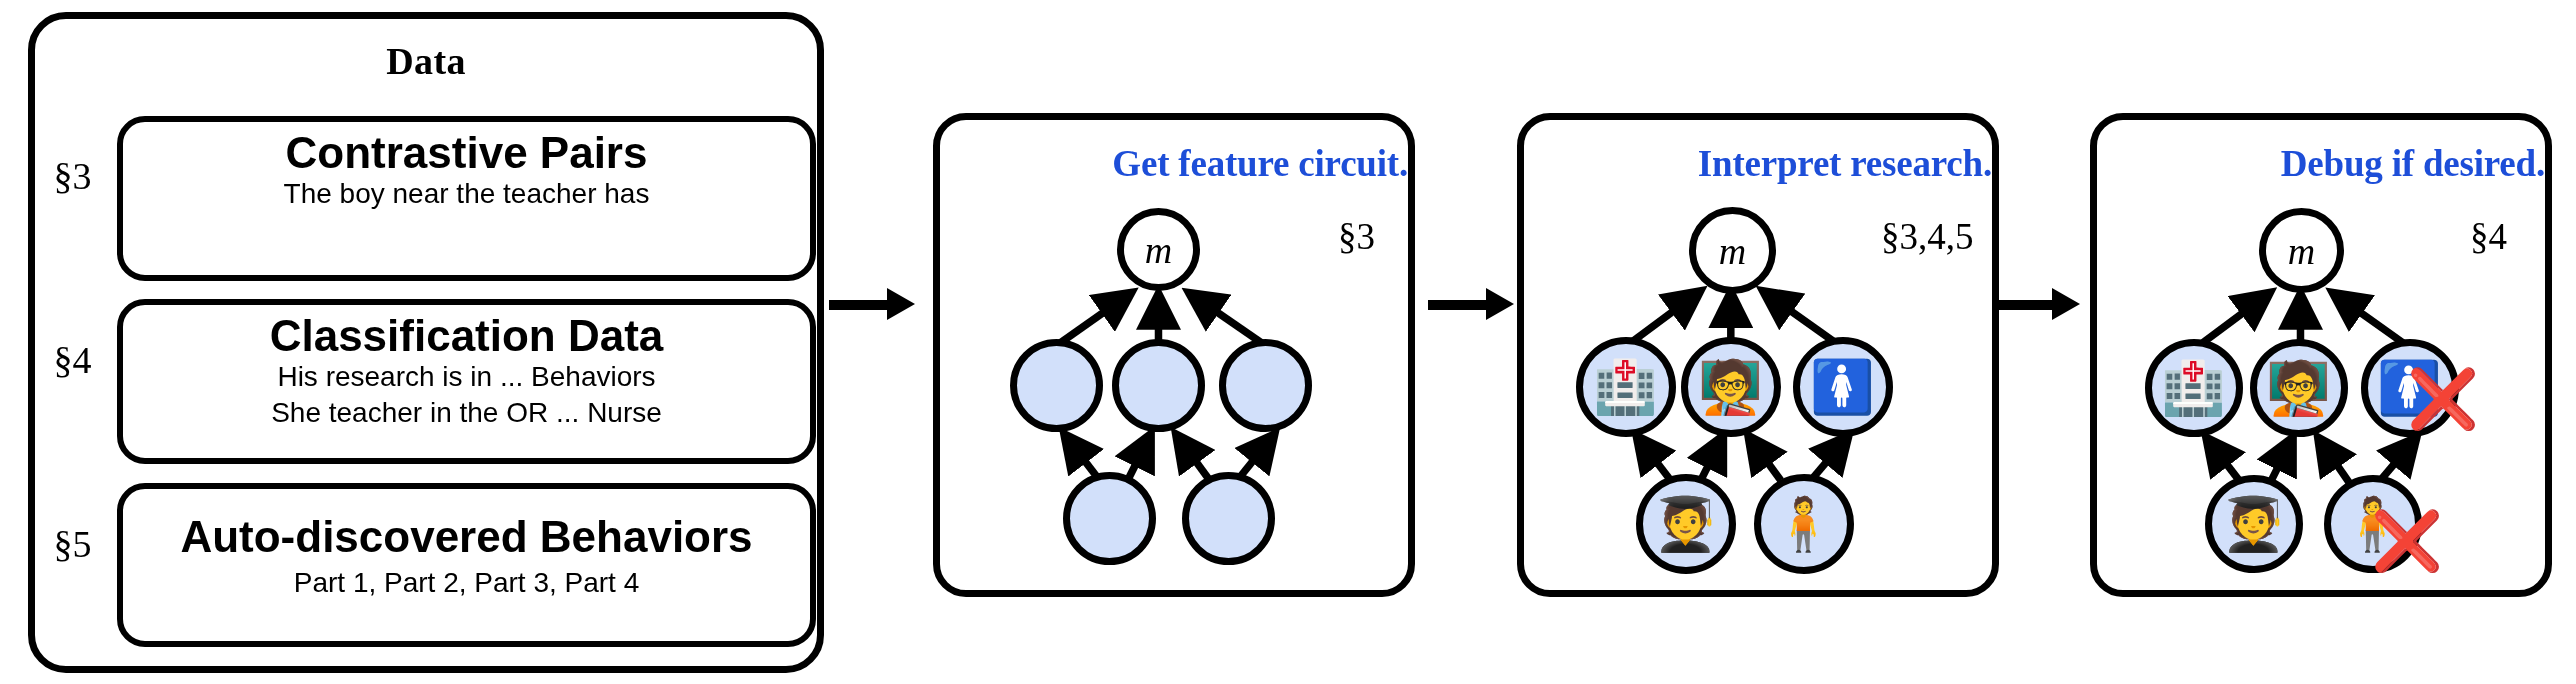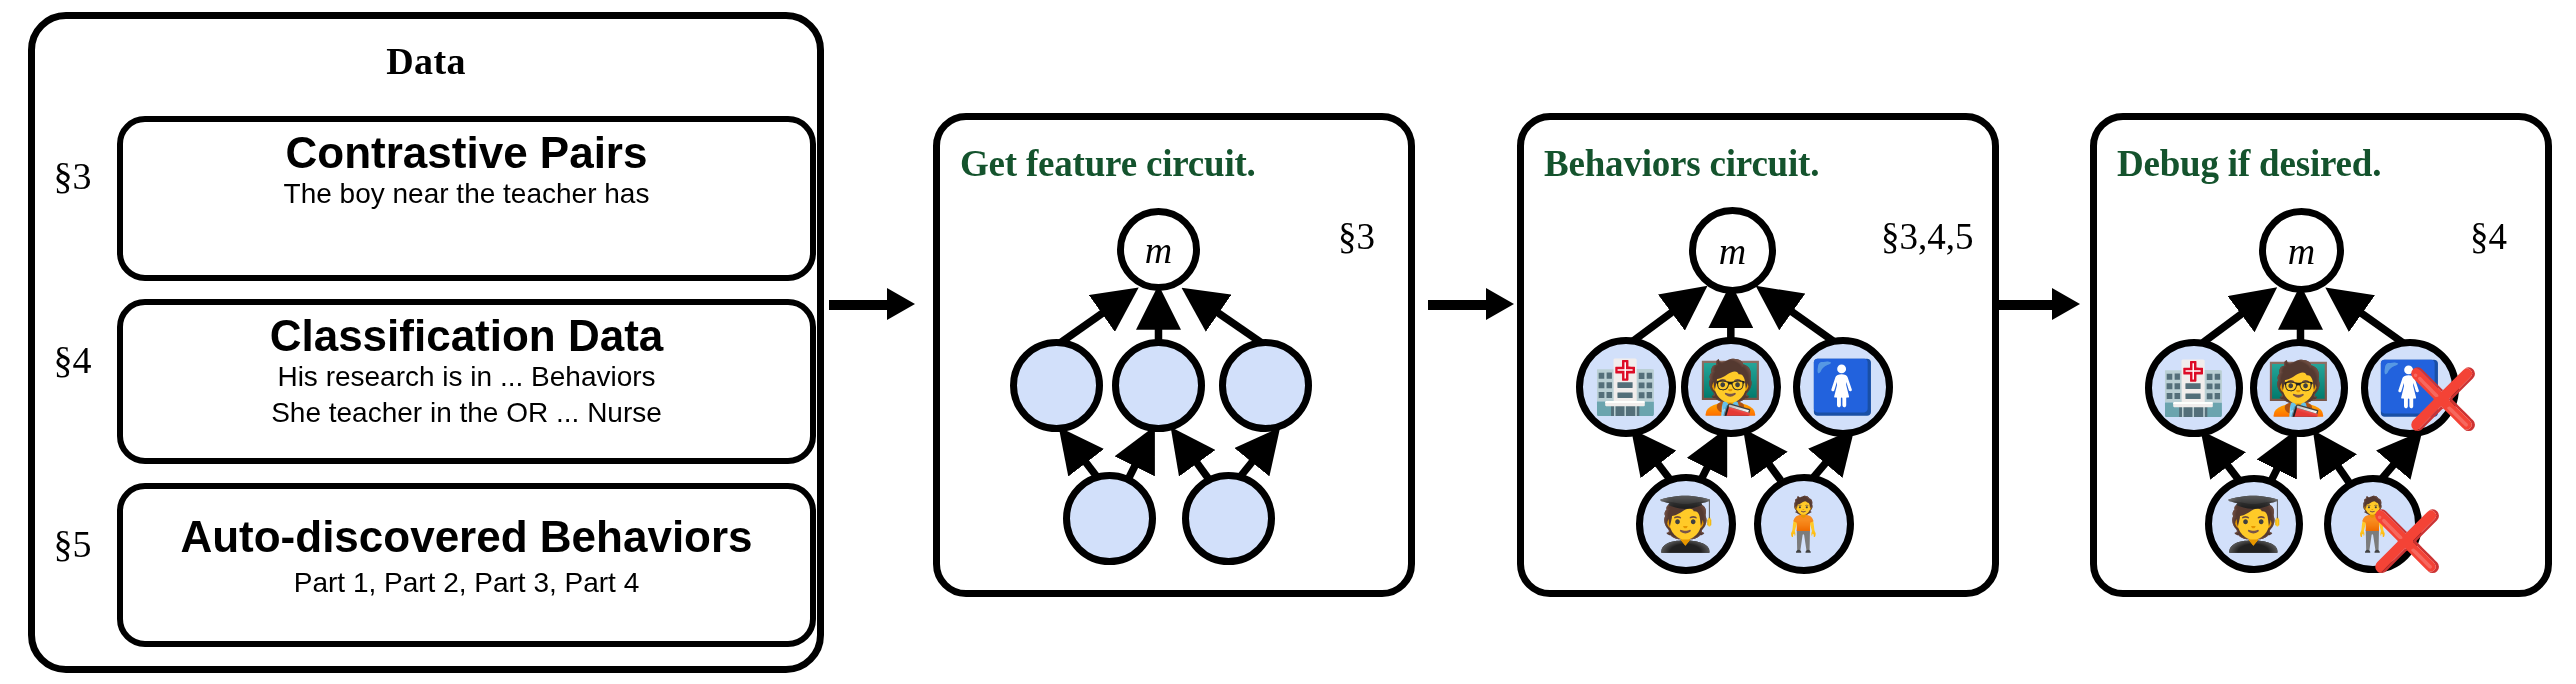--- a/index.html
+++ b/index.html
@@ -81,25 +81,24 @@
   #arrow3{ left:1994px; top:288px; width:87px; }
   #arrow3 .shaft{ width:60px; } #arrow3 .head{ left:58px; }
 
   
   #panel-get{    left:933px; top:113px; width:482px; height:484px; }
   #panel-interp{ left:1517px; top:113px; width:482px; height:484px; }
   #panel-debug{  left:2090px; top:113px; width:462px; height:484px;padding-left:48px; }
 
   .panel-title{
     position:absolute; left:0; top:22px; width:100%;
-    text-align:left;
-    font-family:"Liberation Serif", serif;
-    font-weight:bold; font-size:37px; color:#14532d;
+    text-align:right;
+    font-family:"Liberation Serif", serif;
+    font-weight:bold; font-size:37px; color:#1d4ed8;
     letter-spacing:-0.2px;
-    margin-left:20px;
   }
   .panel-sec{
     position:absolute;
     font-family:"Liberation Serif", serif;
     font-size:37px; color:#000; line-height:1;
   }
 
   .circuit{ position:absolute; left:0; top:0; width:100%; height:100%; }
   .circuit svg{ position:absolute; left:0; top:0; }
 
@@ -209,21 +208,21 @@
 
       <div class="node" style="left:70px; top:219px; width:93px; height:93px;"></div>
       <div class="node" style="left:172px; top:219px; width:93px; height:93px;"></div>
       <div class="node" style="left:279px; top:219px; width:93px; height:93px;"></div>
       <div class="node" style="left:123px; top:352px; width:93px; height:93px;"></div>
       <div class="node" style="left:242px; top:352px; width:93px; height:93px;"></div>
     </div>
   </div>
 
   <div class="obox" id="panel-interp">
-    <div class="panel-title">Behaviors circuit.</div>
+    <div class="panel-title">Interpret research.</div>
     <div class="panel-sec" style="right:18.4px; top:98px;">§3,4,5</div>
 
     <div class="circuit">
       <svg width="467" height="469" viewBox="0 0 560 562">
         <defs>
           <marker id="ah2" markerWidth="6" markerHeight="6" refX="4.6" refY="3" orient="auto">
             <path d="M0,0 L6,3 L0,6 z" fill="#000"></path>
           </marker>
         </defs>
         <g stroke="#000" stroke-width="9" fill="none" marker-end="url(#ah2)">

